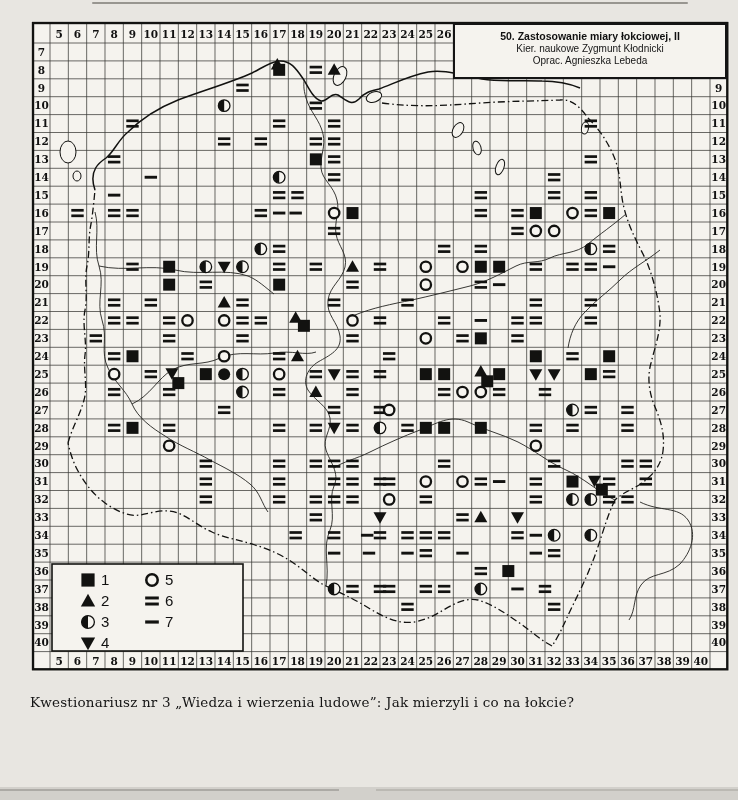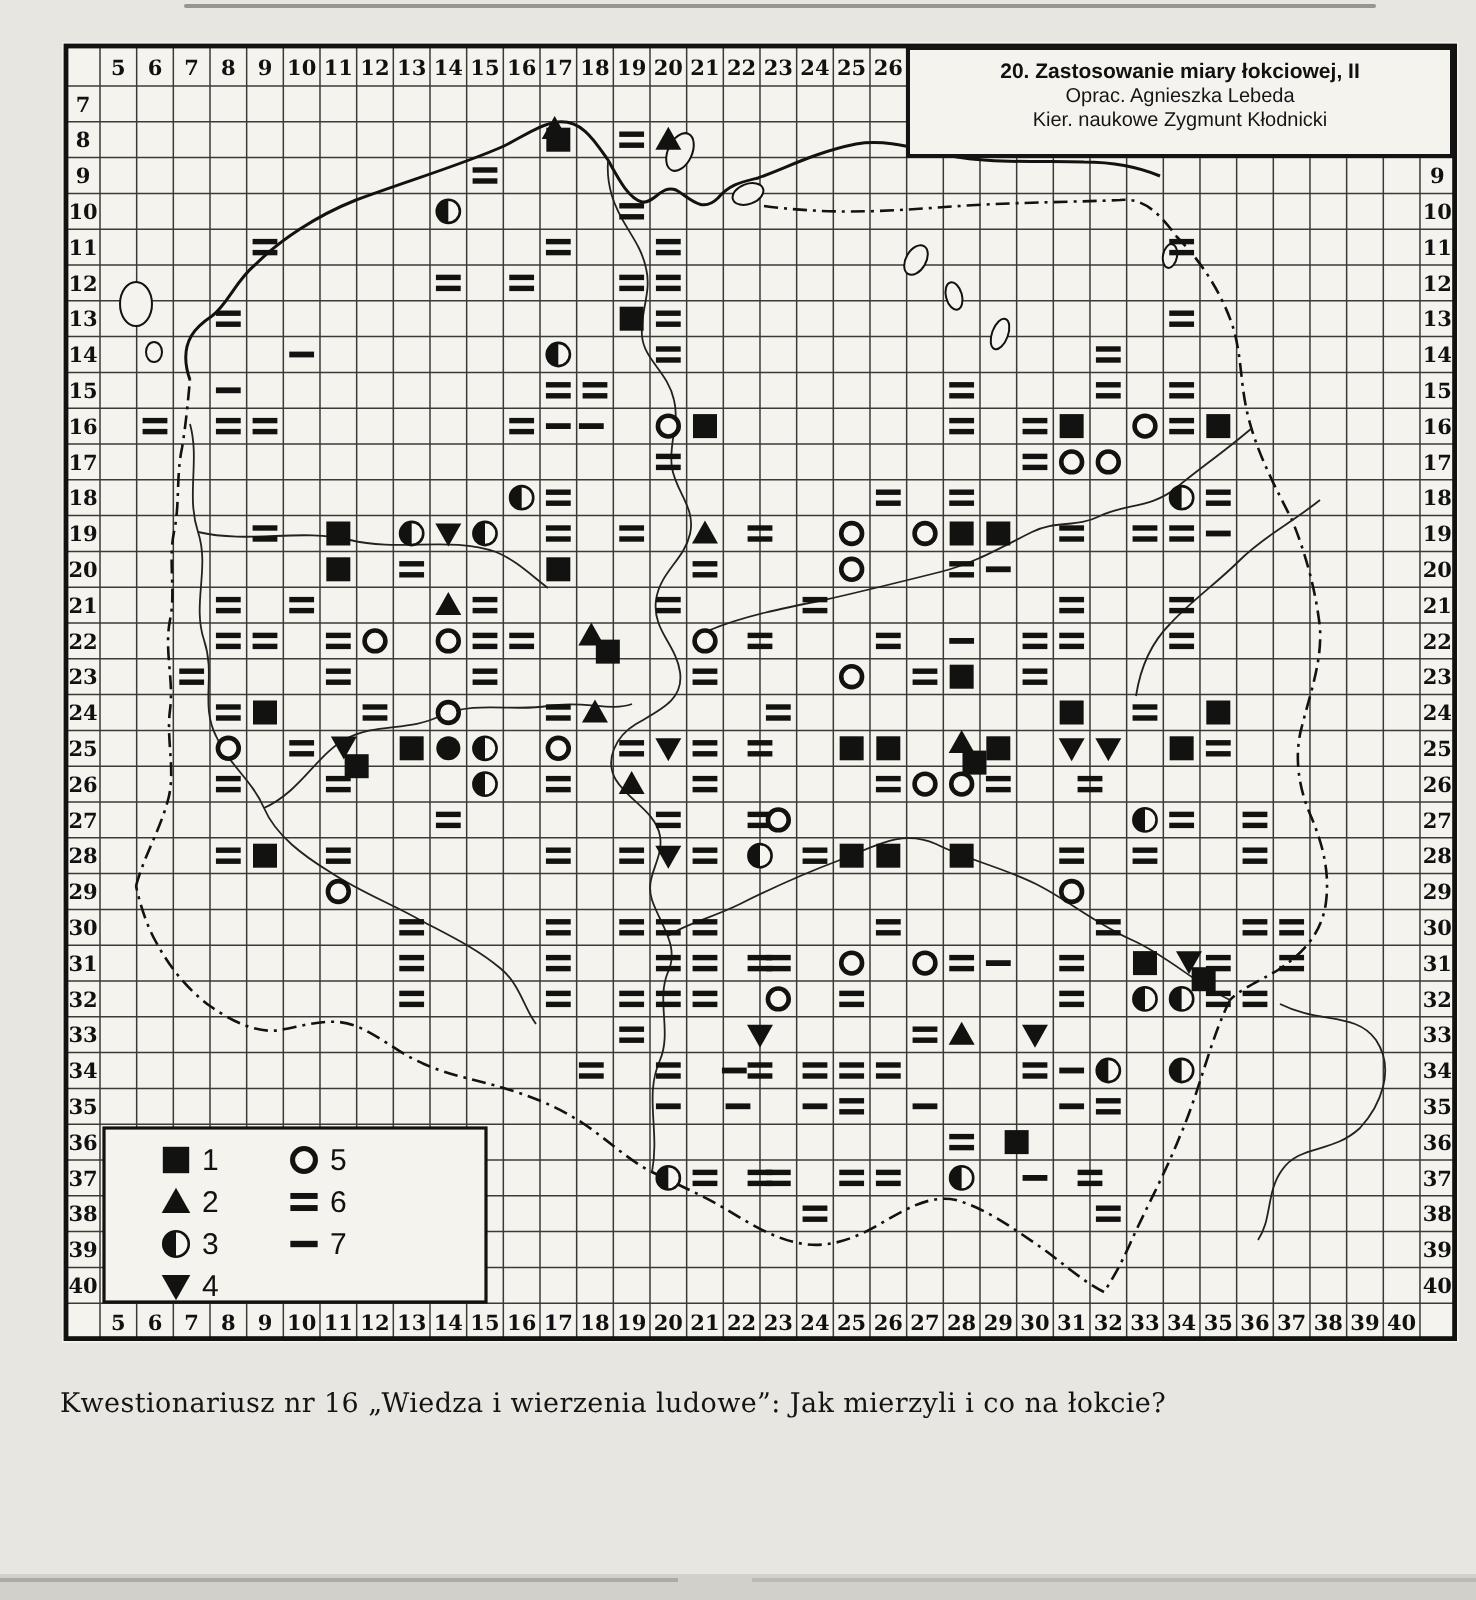--- a/index.html
+++ b/index.html
@@ -1186,23 +1186,23 @@
           <rect x="145.18" y="602.54" width="13.640000000000002" height="2.9700000000000006" fill="#121210"></rect>
           <text x="165" y="606.2">6</text>
         </g>
         <g>
           <rect x="145.18" y="620.405" width="13.640000000000002" height="3.19" fill="#121210"></rect>
           <text x="165" y="627.2">7</text>
         </g>
       </g>
     </svg>
   <div id="title-box">
-    <div class="t1">20. Zastosowanie miary łokciowej, II</div>
+    <div class="t1">50. Zastosowanie miary łokciowej, II</div>
+    <div class="t2">Kier. naukowe Zygmunt Kłodnicki</div>
     <div class="t2">Oprac. Agnieszka Lebeda</div>
-    <div class="t2">Kier. naukowe Zygmunt Kłodnicki</div>
   </div>
   <div id="caption">
-    <div class="c1">Kwestionariusz nr 16 „Wiedza i wierzenia ludowe”: Jak mierzyli i co na łokcie?</div>
+    <div class="c1">Kwestionariusz nr 3 „Wiedza i wierzenia ludowe”: Jak mierzyli i co na łokcie?</div>
   </div>
   <div class="scan-bottom"></div>
   <div class="scan-bottom-line"></div>
   <div class="scan-bottom-line2"></div>
 </div>
 
 </body></html>

